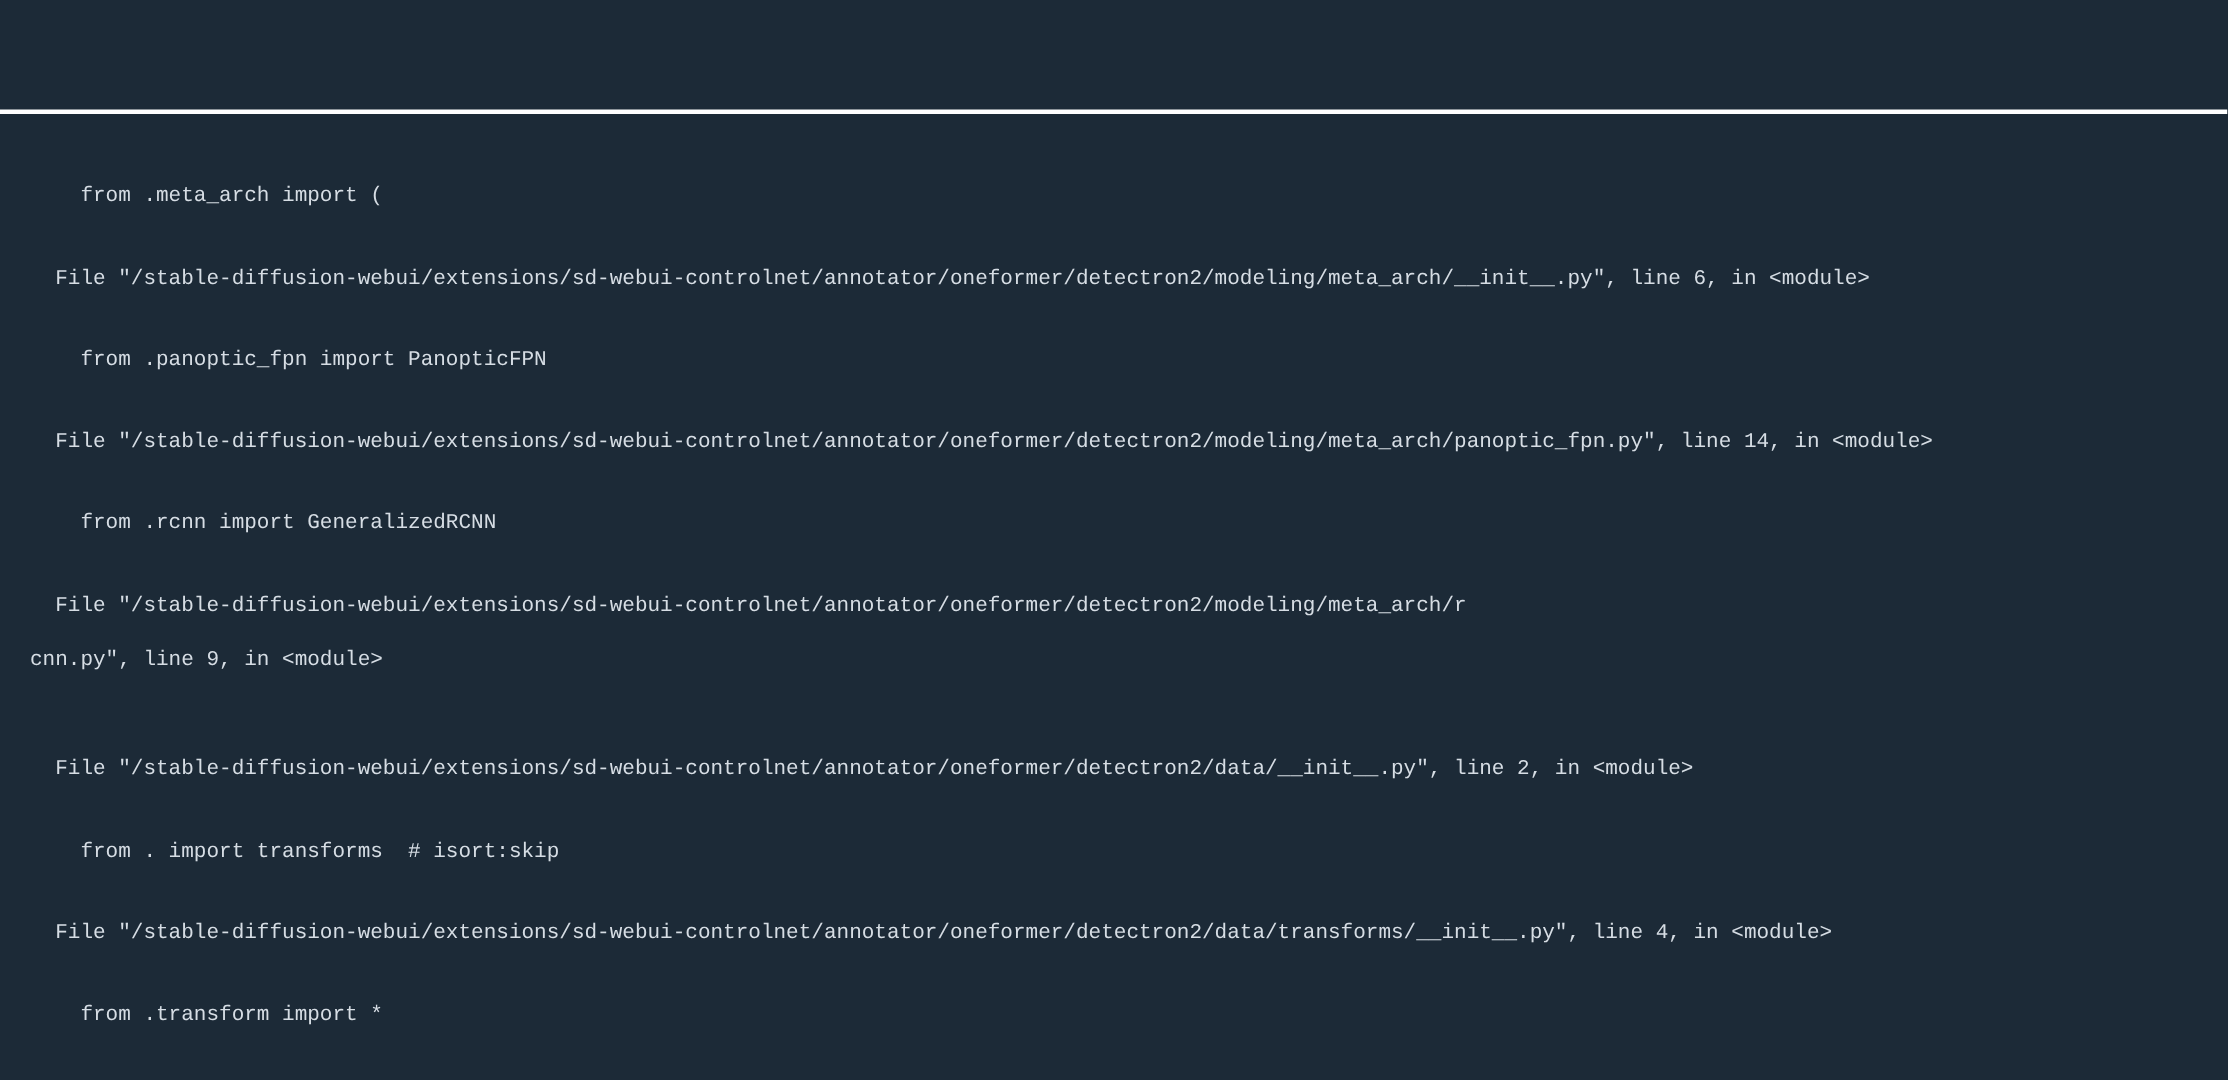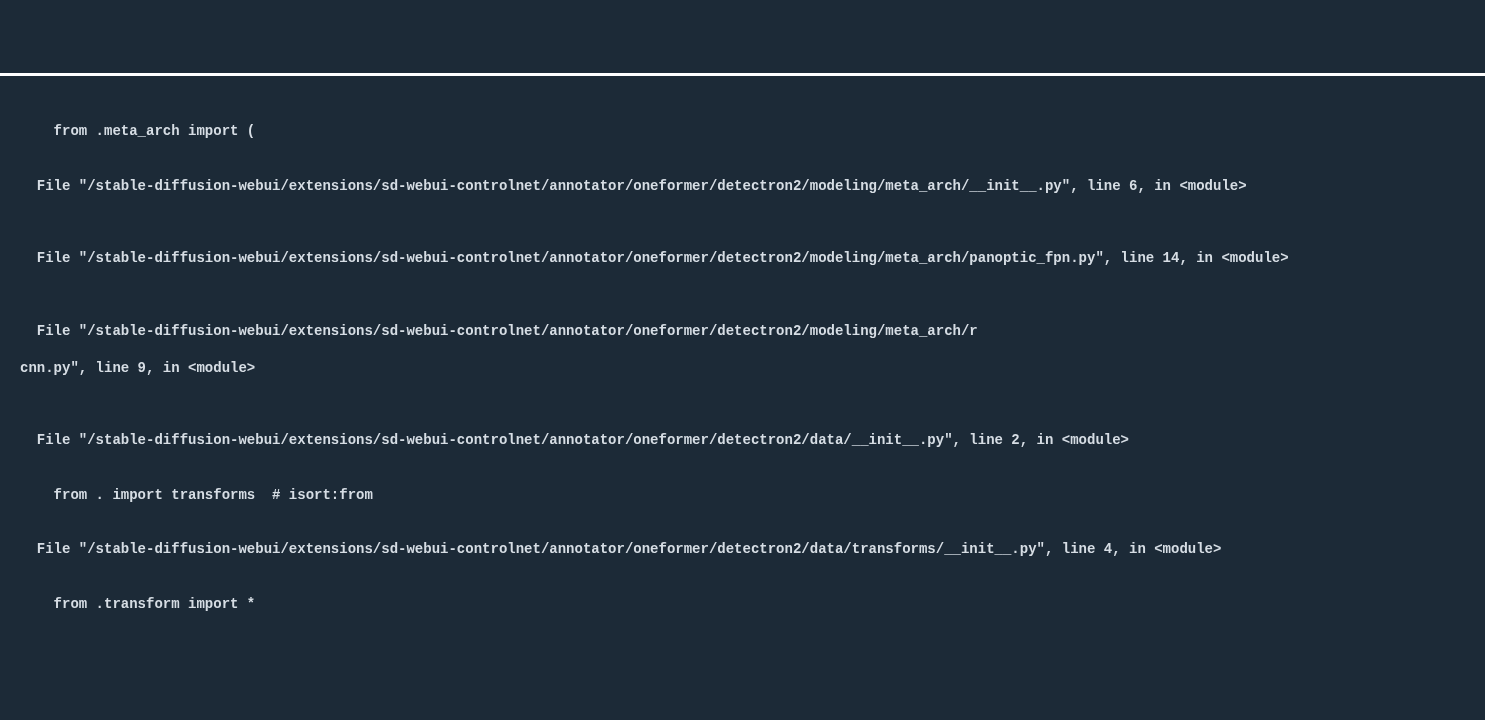--- a/index.html
+++ b/index.html
@@ -10,45 +10,47 @@
     font-size: 14px;
     line-height: 1.3;
     padding: 0;
     white-space: pre;
     overflow-x: auto;
     width: 1485px;
   }
   .terminal {
     padding: 10px 0 10px 20px;
   }
-  .line { display: block; font-weight: bold; }
+  .line { display: block; }
   .top-gap { height: 3px; background: #fff; width: 100%; }
 </style>
 </head>
 <body>
 
 
 
 <div class="top-gap"></div>
 <div class="terminal">
 <span class="line">    from .meta_arch import (</span>
 <span class="line"></span>
 <span class="line">  File "/stable-diffusion-webui/extensions/sd-webui-controlnet/annotator/oneformer/detectron2/modeling/meta_arch/__init__.py", line 6, in &lt;module&gt;</span>
 <span class="line"></span>
+<span class="line">    from .panoptic_fpn import PanopticFPN</span>
 <span class="line"></span>
 <span class="line">  File "/stable-diffusion-webui/extensions/sd-webui-controlnet/annotator/oneformer/detectron2/modeling/meta_arch/panoptic_fpn.py", line 14, in &lt;module&gt;</span>
 <span class="line"></span>
+<span class="line">    from .rcnn import GeneralizedRCNN</span>
 <span class="line"></span>
 <span class="line">  File "/stable-diffusion-webui/extensions/sd-webui-controlnet/annotator/oneformer/detectron2/modeling/meta_arch/r</span>
 <span class="line">cnn.py", line 9, in &lt;module&gt;</span>
 <span class="line"></span>
 <span class="line"></span>
 <span class="line">  File "/stable-diffusion-webui/extensions/sd-webui-controlnet/annotator/oneformer/detectron2/data/__init__.py", line 2, in &lt;module&gt;</span>
 <span class="line"></span>
-<span class="line">    from . import transforms  # isort:from</span>
+<span class="line">    from . import transforms  # isort:skip</span>
 <span class="line"></span>
 <span class="line">  File "/stable-diffusion-webui/extensions/sd-webui-controlnet/annotator/oneformer/detectron2/data/transforms/__init__.py", line 4, in &lt;module&gt;</span>
 <span class="line"></span>
 <span class="line">    from .transform import *</span>
 <span class="line"></span>
 
 <span class="line"></span>
 
 <span class="line"></span>
 

